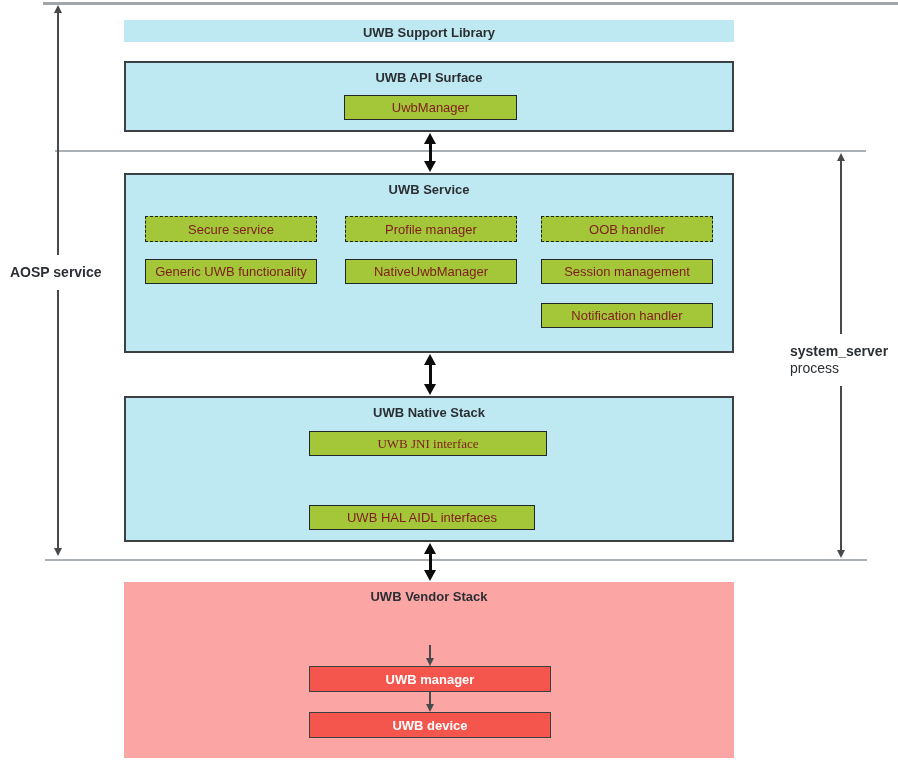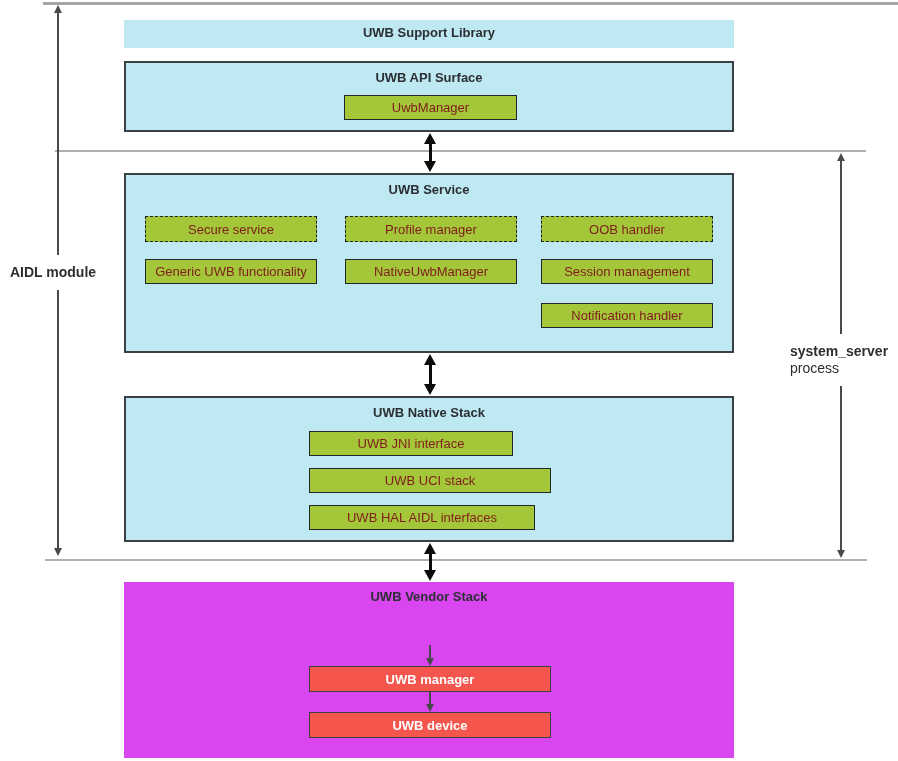--- a/index.html
+++ b/index.html
@@ -6,21 +6,21 @@
   .diagram {
     position:relative; width:898px; height:761px; background:#ffffff;
     font-family:"Liberation Sans", sans-serif; color:#202124; overflow:hidden;
   }
   .hline { position:absolute; background:#aab0b3; height:2px; z-index:0; }
   .hline.thick { height:3px; background:#a2a6a9; }
 
   
   .bigbox { position:absolute; left:124px; width:610px; box-sizing:border-box; z-index:1; }
   .cyan { background:#bee9f2; }
-  .lavender { background:#d946ef; }
+  .lavender { background:#fca5a5; }
   .bordered { border:2px solid #3c4043; }
   .boxtitle { font-weight:bold; font-size:13px; text-align:center; color:#2b2f33; padding-top:7px; }
   .boxtitle.tight { padding-top:5px; }
 
   
   .chip {
     position:absolute; box-sizing:border-box; display:flex; align-items:center; justify-content:center;
     background:#a4c639; border:1.5px solid #22262a; font-size:13px; color:#7f1d1d; z-index:2;
   }
   .chip.dashed { border:1.6px dashed #1d2023; }
@@ -52,34 +52,34 @@
   <div class="hline thick" style="top:2px; left:43px; width:855px;"></div>
   <div class="hline" style="top:150px; left:55px; width:811px;"></div>
   <div class="hline" style="top:559px; left:45px; width:822px;"></div>
 
   <div class="varrow" style="left:53px; top:5px; height:551px; width:10px;">
     <div class="ah up sm"></div>
     <div class="shaft sm"></div>
     <div class="ah down sm"></div>
   </div>
   <div class="sidelabel" style="left:6px; top:255px;">
-    <span class="bold">AIDL module</span>
+    <span class="bold">AOSP service</span>
   </div>
 
   <div class="varrow" style="left:836px; top:153px; height:405px; width:10px;">
     <div class="ah up sm"></div>
     <div class="shaft sm"></div>
     <div class="ah down sm"></div>
   </div>
   <div class="sidelabel" style="left:786px; top:334px; width:100px;">
     <div class="bold">system_server</div>
     <div>process</div>
   </div>
 
-  <div class="bigbox cyan" style="top:20px; height:28px;">
+  <div class="bigbox cyan" style="top:20px; height:22px;">
     <div class="boxtitle tight">UWB Support Library</div>
   </div>
 
   <div class="bigbox cyan bordered" style="top:61px; height:71px;">
     <div class="boxtitle">UWB API Surface</div>
   </div>
   <div class="chip" style="left:344px; top:95px; width:173px; height:25px;">UwbManager</div>
 
   <div class="varrow" style="left:424px; top:133px; height:39px; width:12px;">
     <div class="ah up lg"></div>
@@ -100,22 +100,21 @@
 
   <div class="varrow" style="left:424px; top:354px; height:41px; width:12px;">
     <div class="ah up lg"></div>
     <div class="shaft lg"></div>
     <div class="ah down lg"></div>
   </div>
 
   <div class="bigbox cyan bordered" style="top:396px; height:146px;">
     <div class="boxtitle">UWB Native Stack</div>
   </div>
-  <div class="chip" style="left:309px; top:431px; width:204px; height:25px;">UWB JNI interface</div>
-  <div class="chip" style="left:309px; top:468px; width:242px; height:25px;">UWB UCI stack</div>
+  <div class="chip" style="left:309px; top:431px; width:238px; height:25px;font-family:Liberation Serif, serif;">UWB JNI interface</div>
   <div class="chip" style="left:309px; top:505px; width:226px; height:25px;">UWB HAL AIDL interfaces</div>
 
   <div class="varrow" style="left:424px; top:543px; height:38px; width:12px;">
     <div class="ah up lg"></div>
     <div class="shaft lg"></div>
     <div class="ah down lg"></div>
   </div>
 
   <div class="bigbox lavender" style="top:582px; height:176px;">
     <div class="boxtitle">UWB Vendor Stack</div>

